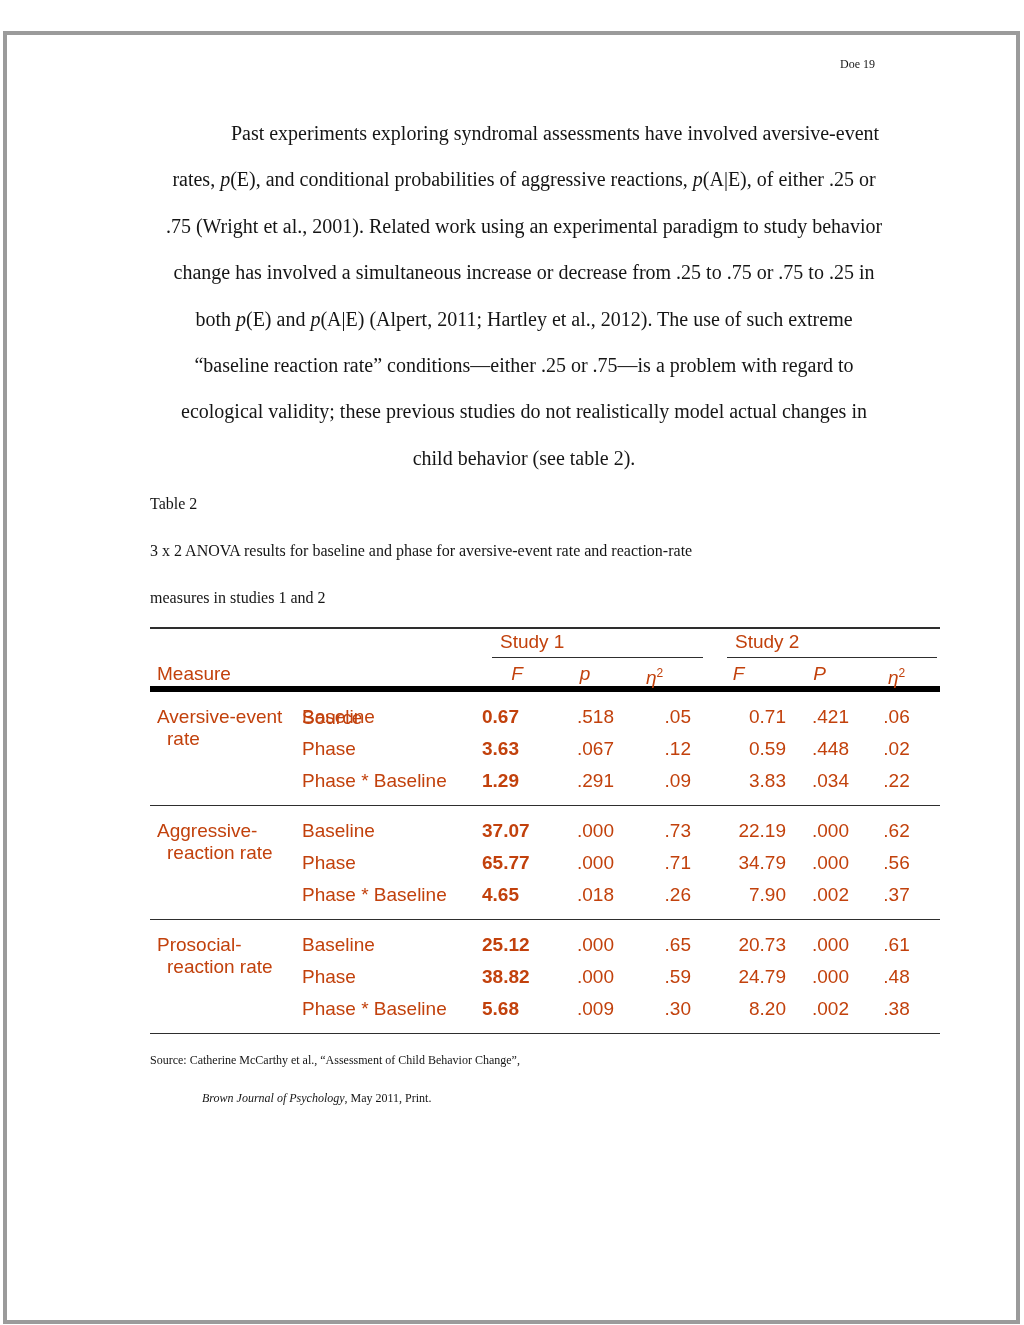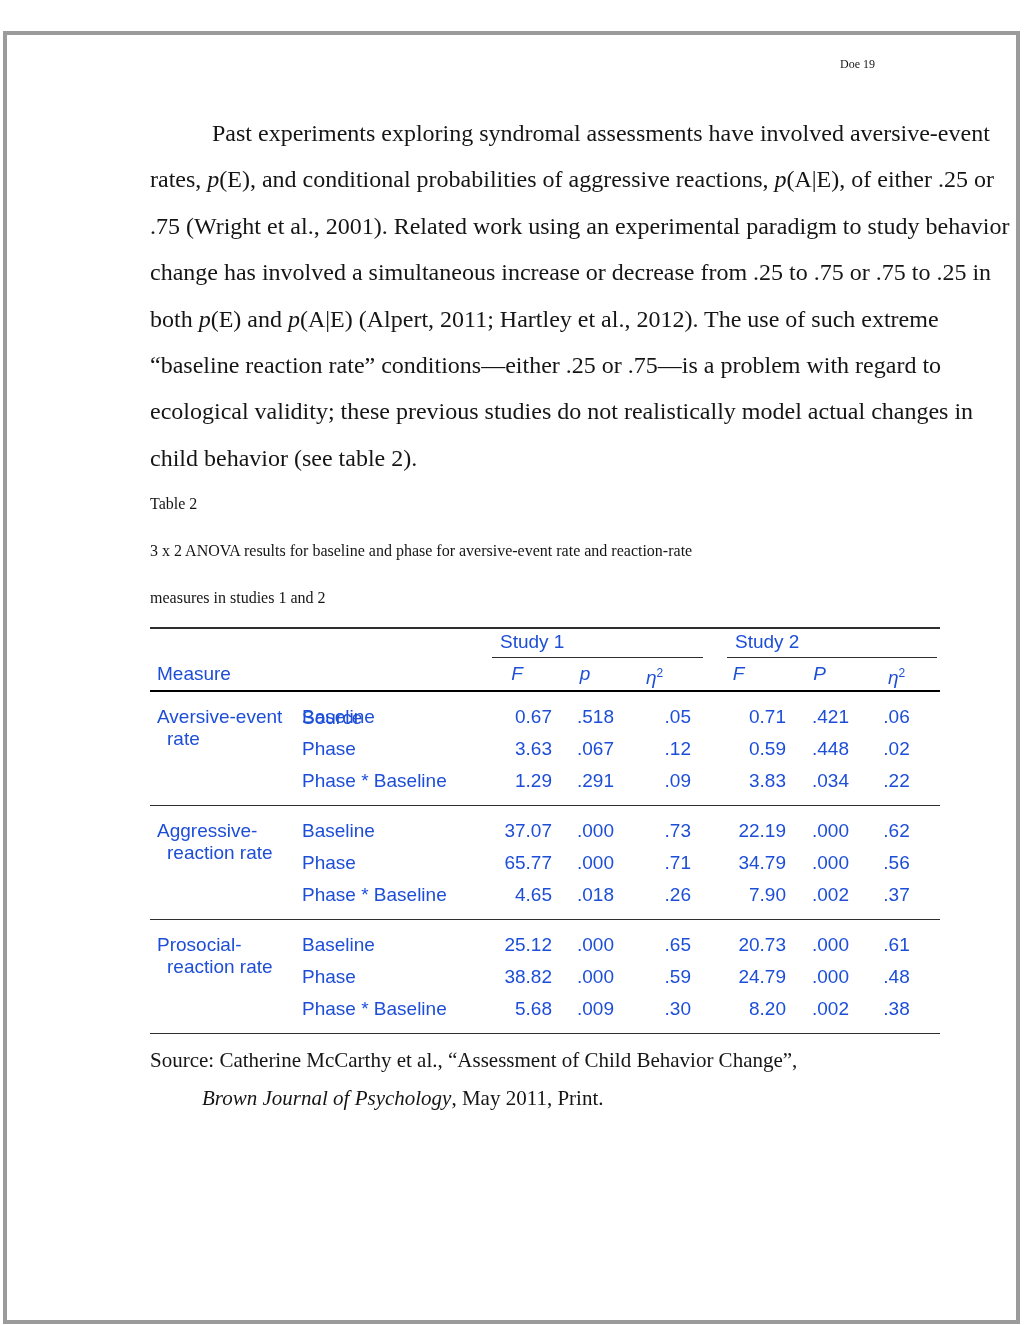--- a/index.html
+++ b/index.html
@@ -6,62 +6,62 @@
   html,body { width:1024px; height:1325px; background:#ffffff; position:relative;
               font-family:"Liberation Serif", serif; color:#151515; }
 
   .sheet { position:absolute; left:3px; top:31px; width:1017px; height:1293px;
            border:4px solid #9b9b9b; background:#ffffff; }
 
   .page-header { position:absolute; top:57px; left:150px; width:725px;
                  font-size:12px; text-align:right; white-space:nowrap; }
 
   .para { position:absolute; top:110px; left:150px; width:748px;
-          font-size:24px; line-height:46.4px; }
+          font-size:20px; line-height:46.4px;text-align:center; }
   .para .pl { white-space:nowrap; }
   .para .pl.indent { padding-left:62px; }
   .it { font-style:italic; }
 
   .caption-block { position:absolute; top:481px; left:150px; width:748px;
                    font-size:16px; line-height:46.8px; }
   .caption-block div { white-space:nowrap; }
 
   
   .anova { position:absolute; top:627px; left:150px; width:790px;
-           font-family:"Liberation Sans", sans-serif; font-size:19px; color:#1d4ed8;
+           font-family:"Liberation Sans", sans-serif; font-size:19px; color:#c2410c;
            border-top:2px solid #2e2e2e; }
 
   .spanrow { display:flex; padding-left:342px; height:29px; }
   .spanner { height:100%; line-height:26px; border-bottom:1.5px solid #2e2e2e;
              padding-left:8px; white-space:nowrap; }
   .spanner.s1 { width:211px; margin-right:24px; }
   .spanner.s2 { width:210px; }
 
   .grid8 { display:grid; grid-template-columns:152px 180px 70px 66px 73px 95px 67px 87px; }
 
-  .statrow { height:34px; line-height:31px; border-bottom:2px solid #000000; }
+  .statrow { height:34px; line-height:31px; border-bottom:6px solid #000000; }
   .statrow .h-measure { grid-column:1; padding-left:7px; }
   .statrow .h-source  { grid-column:2;margin-top:44px; }
   .statrow .h-stat    { text-align:center; }
   .statrow sup { font-size:12px; }
 
   .group { padding:9px 0 8px 0; border-bottom:1.6px solid #2e2e2e; grid-auto-rows:32px; }
   .group:last-of-type { border-bottom:1.8px solid #2e2e2e; }
   .group .m   { grid-column:1; grid-row:1 / span 3; line-height:22px; padding:5px 0 0 7px; }
   .group .m .m2 { display:block; padding-left:10px; }
   .group .src { grid-column:2; line-height:32px; white-space:nowrap; }
-  .group .v0  { grid-column:3; text-align:right; line-height:32px; }
+  .group .v0  { grid-column:3; line-height:32px;font-weight:bold; }
   .group .v1  { grid-column:4; padding-left:25px; line-height:32px; }
   .group .v2  { grid-column:5; text-align:right; line-height:32px; }
   .group .v3  { grid-column:6; text-align:right; line-height:32px; }
   .group .v4  { grid-column:7; padding-left:26px; line-height:32px; }
   .group .v5  { grid-column:8; text-align:center; line-height:32px; }
 
   .source-note { position:absolute; top:1041px; left:150px; width:748px;
-                 font-size:21px; line-height:38px; }
+                 font-size:12px; line-height:38px; }
   .source-note .sl2 { padding-left:52px;font-family:Liberation Serif, serif; }
 </style>
 </head>
 <body>
 
 <div class="sheet"></div>
 
 <div class="page-header">Doe 19</div>
 
 <div class="para">

